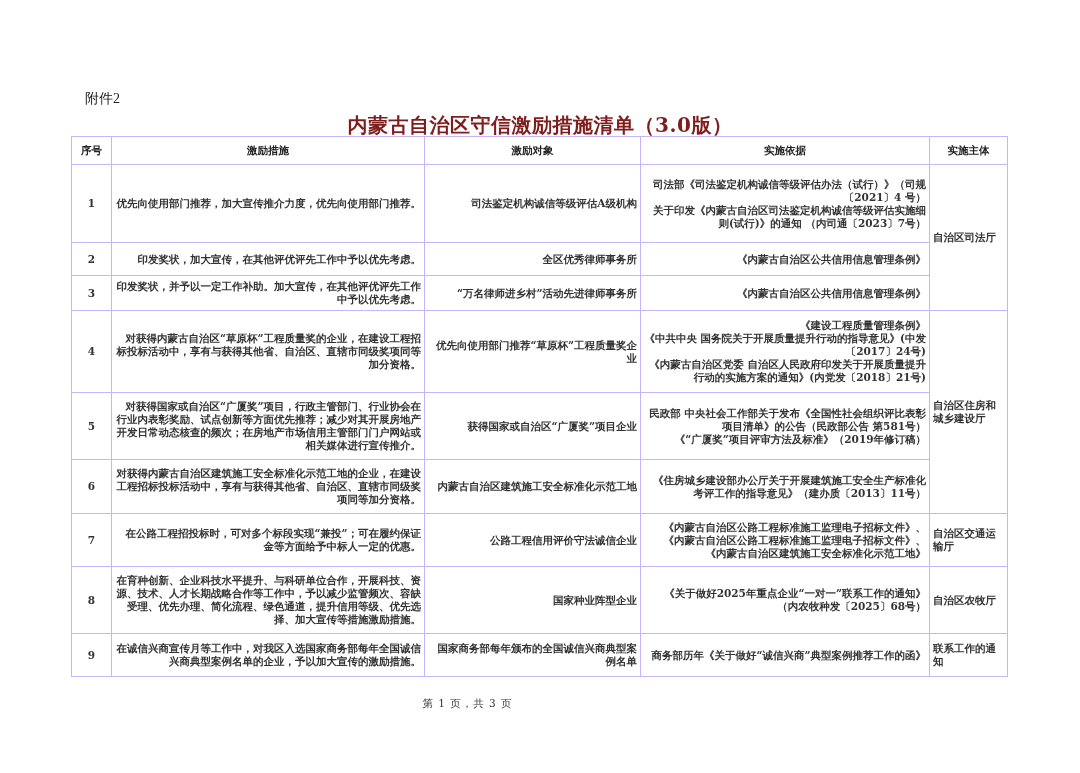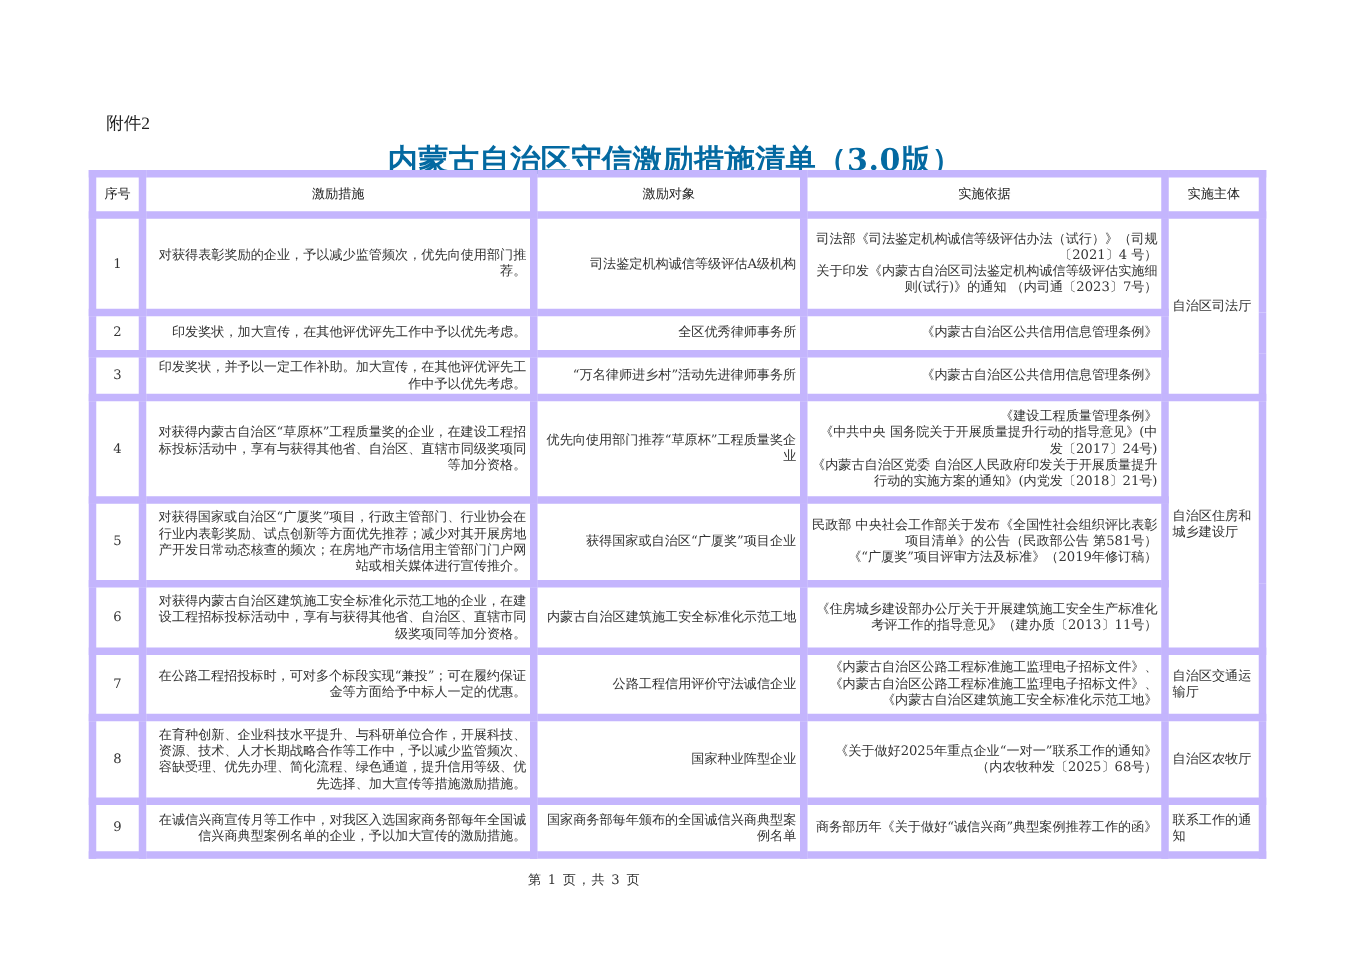--- a/index.html
+++ b/index.html
@@ -8,32 +8,32 @@
       font-family: "DejaVu Serif", "Liberation Serif", serif;
       color: #222;
     }
     .attachment {
       position: absolute; left: 85px; top: 90px;
       font-family: Liberation Serif, serif;
       font-size: 14px; color: #222;
     }
     .title {
       position: absolute; left: 0; width: 1080px; top: 112px;
-      text-align: center; font-size: 24px; font-weight: bold; color: #0369a1;
+      text-align: center; font-size: 20px; font-weight: bold; color: #7f1d1d;
       letter-spacing: 0.5px;
     }
     table.grid {
       position: absolute; left: 71px; top: 136px;
       width: 936px; border-collapse: collapse; table-layout: fixed;
     }
     table.grid td, table.grid th {
-      border: 6px solid #c4b5fd;
+      border: 1px solid #c4b5fd;
       font-size: 10.5px; line-height: 13px;
       padding: 0 3px; vertical-align: middle;
-      font-weight: normal; color: #333;
+      font-weight: bold; color: #333;
       word-break: break-all;
     }
     table.grid th {
       font-family: "DejaVu Sans", "Liberation Sans", sans-serif;
       height: 27px; text-align: center; font-size: 10.5px; color: #222;
     }
     td.num { text-align: center; }
     td.ent { text-align: left; font-size: 11px; line-height: 16px; }
     td.left { text-align: right; }
     .basis-line { display: block; }
@@ -61,21 +61,21 @@
       <th>序号</th>
       <th>激励措施</th>
       <th>激励对象</th>
       <th>实施依据</th>
       <th>实施主体</th>
     </tr>
   </thead>
   <tbody>
     <tr style="height:78px">
       <td class="num">1</td>
-      <td class="left">对获得表彰奖励的企业，予以减少监管频次，优先向使用部门推荐。</td>
+      <td class="left">优先向使用部门推荐，加大宣传推介力度，优先向使用部门推荐。</td>
       <td class="left">司法鉴定机构诚信等级评估A级机构</td>
       <td class="left">
         <span class="basis-line">司法部《司法鉴定机构诚信等级评估办法（试行）》（司规〔2021〕4 号）</span>
         <span class="basis-line">关于印发《内蒙古自治区司法鉴定机构诚信等级评估实施细则(试行)》的通知 （内司通〔2023〕7号）</span>
       </td>
       <td class="ent" rowspan="3">自治区司法厅</td>
     </tr>
     <tr style="height:33px">
       <td class="num">2</td>
       <td class="left">印发奖状，加大宣传，在其他评优评先工作中予以优先考虑。</td>

